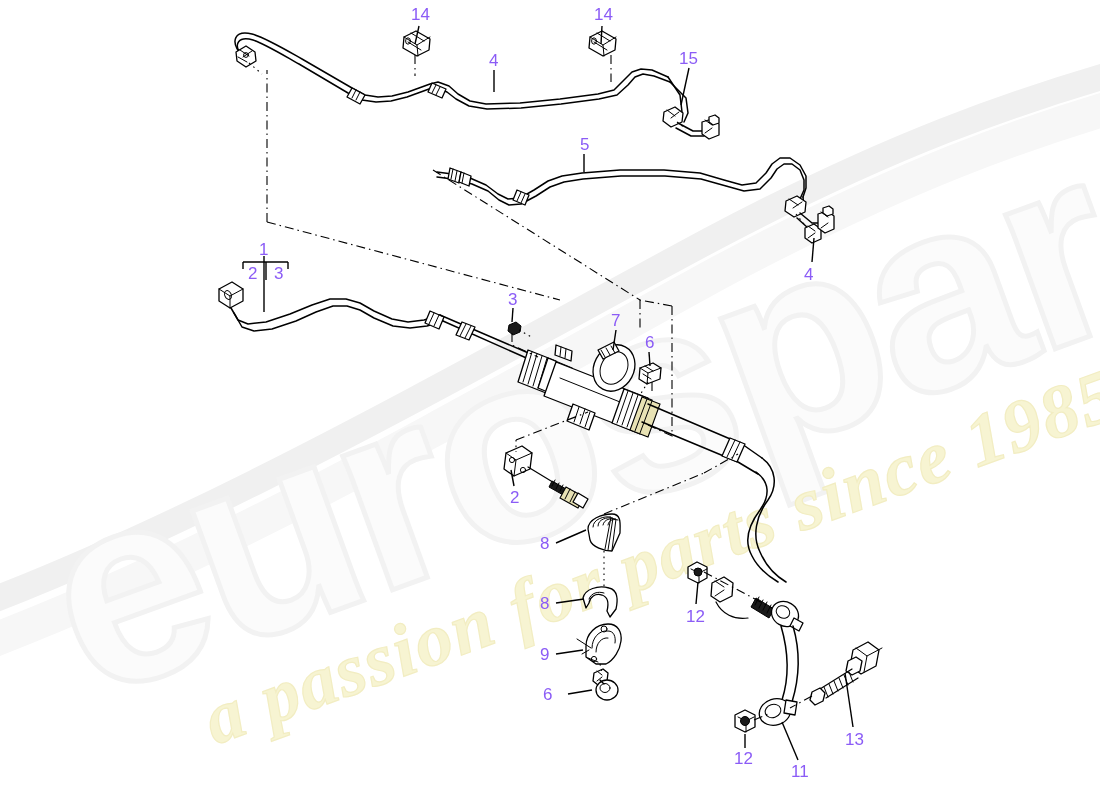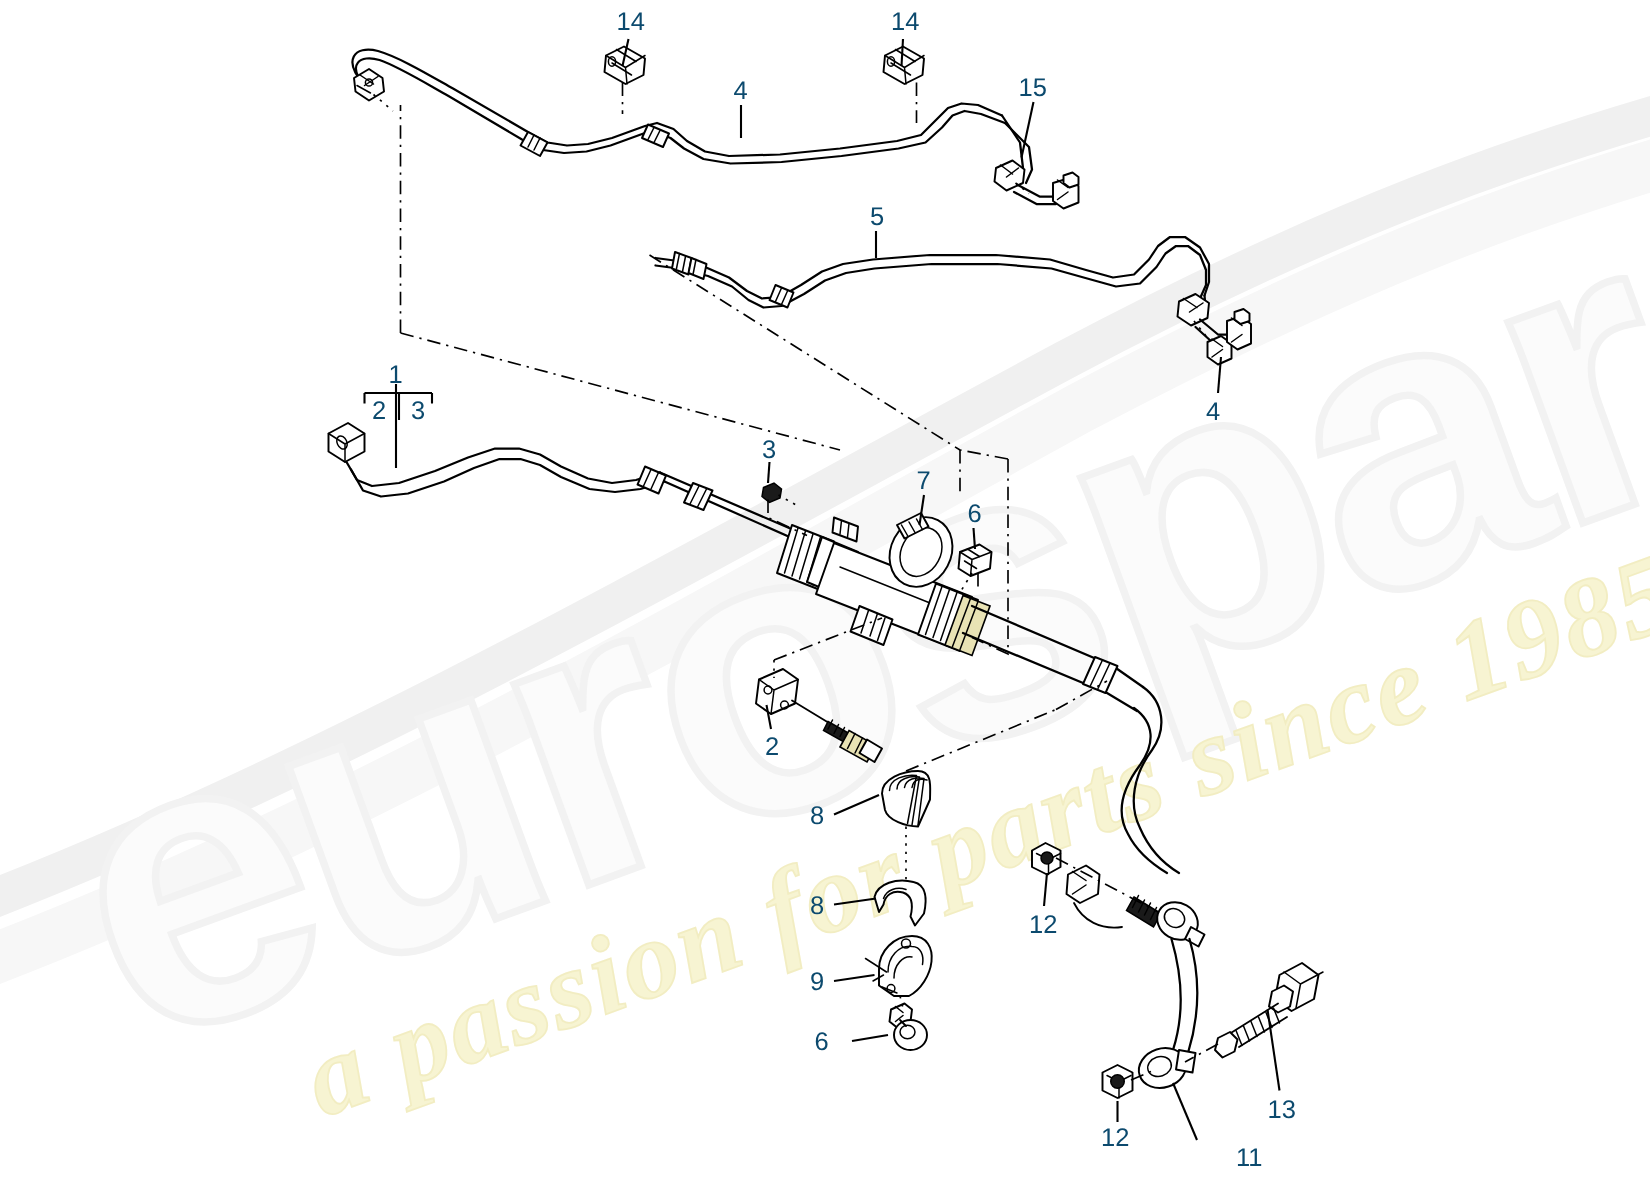--- a/index.html
+++ b/index.html
@@ -11,21 +11,21 @@
     font-family:"Liberation Sans", sans-serif;
   }
   #wm, #art, #labels{position:absolute;left:0;top:0;width:1100px;height:800px;}
   #wm{z-index:1;}
   #art{z-index:2;}
   #labels{z-index:3;}
   .num{
     position:absolute;
     font-family:"Liberation Sans", sans-serif;
     font-size:17px;
-    color:#0c4a6e;
+    color:#8b5cf6;
     line-height:1;
     white-space:nowrap;
     user-select:none;
   }
   svg{display:block;}
   .ln{fill:none;stroke:#000000;stroke-width:1.5;stroke-linecap:round;stroke-linejoin:round;}
   .ln2{fill:none;stroke:#000000;stroke-width:1.2;stroke-linecap:round;stroke-linejoin:round;}
   .thin{fill:none;stroke:#000000;stroke-width:1;stroke-linecap:round;stroke-linejoin:round;}
   .lead{fill:none;stroke:#000000;stroke-width:1.4;stroke-linecap:butt;}
   .dashdot{fill:none;stroke:#000000;stroke-width:1.1;stroke-dasharray:9 4 1.5 4;stroke-linecap:butt;}
@@ -430,17 +430,17 @@
     <div class="num" style="left:508px;top:291px;">3</div>
     <div class="num" style="left:611px;top:312px;">7</div>
     <div class="num" style="left:645px;top:334px;">6</div>
     <div class="num" style="left:510px;top:489px;">2</div>
     <div class="num" style="left:540px;top:535px;">8</div>
     <div class="num" style="left:540px;top:595px;">8</div>
     <div class="num" style="left:540px;top:646px;">9</div>
     <div class="num" style="left:543px;top:686px;">6</div>
     <div class="num" style="left:686px;top:608px;">12</div>
     <div class="num" style="left:734px;top:750px;">12</div>
-    <div class="num" style="left:824px;top:763px;">11</div>
+    <div class="num" style="left:791px;top:763px;">11</div>
     <div class="num" style="left:845px;top:731px;">13</div>
   </div>
 
 </div>
 
 </body></html>

